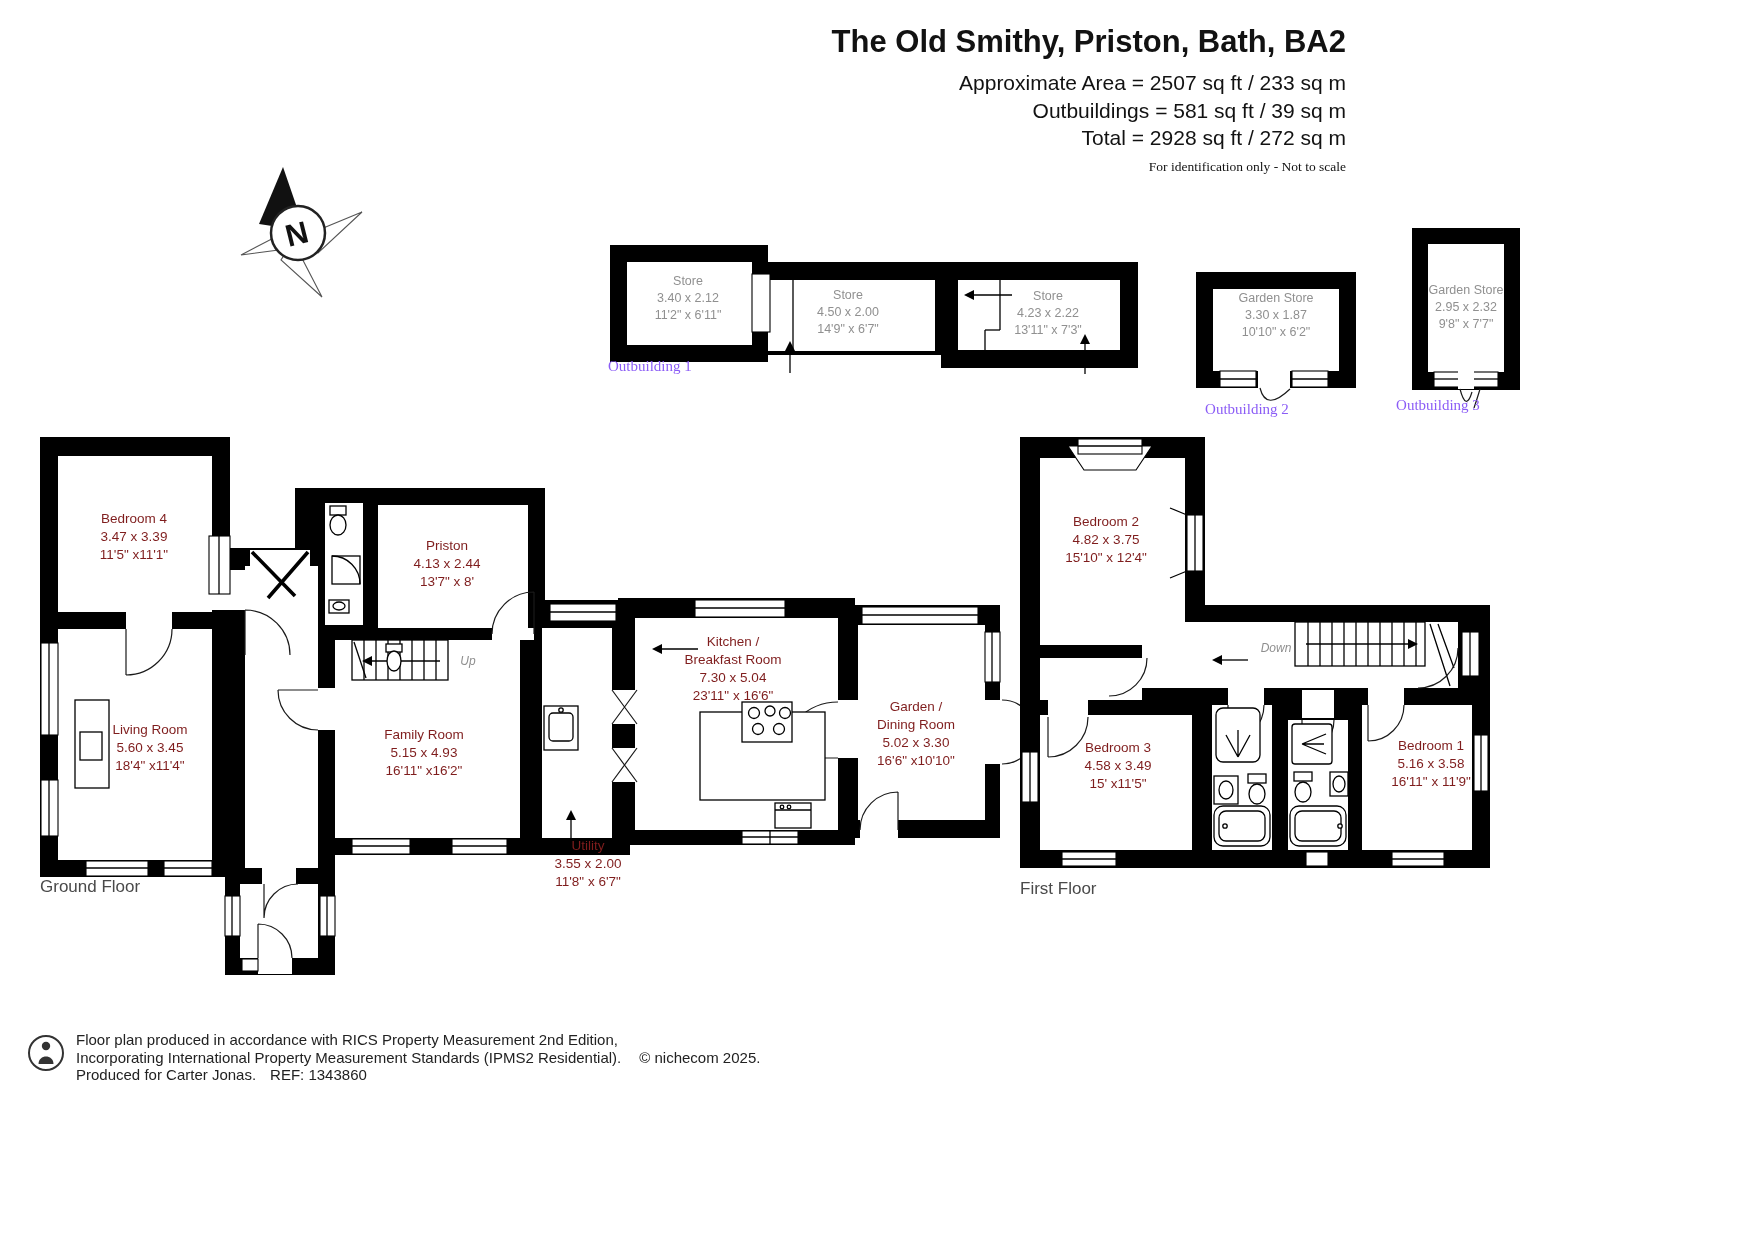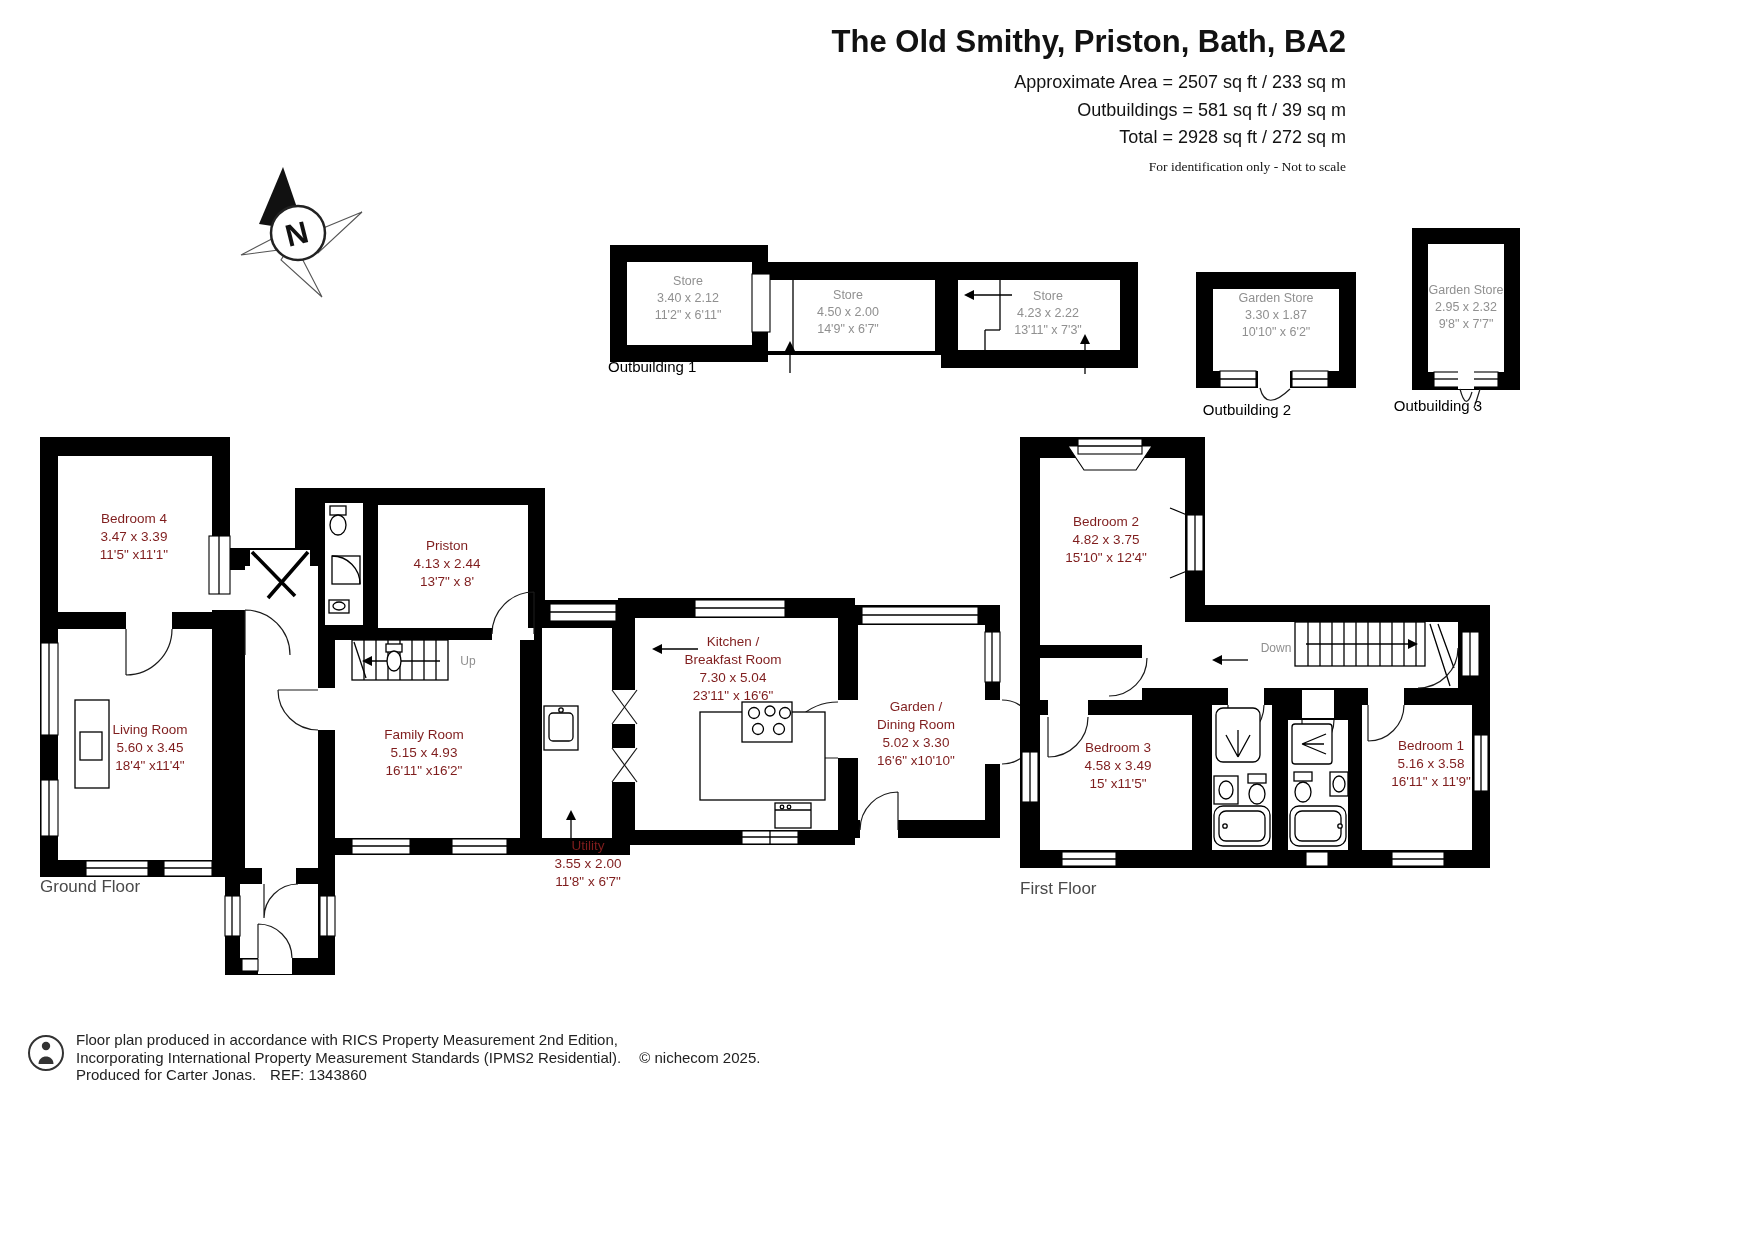--- a/index.html
+++ b/index.html
@@ -10,31 +10,31 @@
   .roomfill{fill:#fff;stroke:none;}
   .tl{stroke:#000;stroke-width:1.3;fill:none;}
   .win{fill:#fff;stroke:#000;stroke-width:1.1;}
   .door{fill:none;stroke:#1a1a1a;stroke-width:1.2;}
   .fx{fill:#fff;stroke:#000;stroke-width:1.3;}
   .thick{stroke:#000;stroke-width:3.6;fill:none;}
   .ah{fill:#000;stroke:none;}
 
   .hdr{position:absolute;top:24px;right:224px;text-align:right;color:#121212;}
   .hdr .t{font-size:31px;font-weight:bold;}
-  .hdr .a{font-size:18px;line-height:27.5px;margin-top:9px;}
+  .hdr .a{font-size:21px;line-height:27.5px;margin-top:9px;}
   .hdr .d{font-size:13.5px;margin-top:7px;font-family:Liberation Serif, serif;}
 
   .rl{position:absolute;transform:translate(-50%,-50%);text-align:center;color:#7f1d1d;
       font-size:13.5px;line-height:1.34;white-space:nowrap;}
   .sl{position:absolute;transform:translate(-50%,-50%);text-align:center;color:#909090;
       font-size:12.5px;line-height:1.36;white-space:nowrap;}
-  .ob{position:absolute;color:#000000;font-size:15px;white-space:nowrap;}
+  .ob{position:absolute;color:#8b5cf6;font-size:15px;white-space:nowrap;font-family:Liberation Serif, serif;}
   .obc{transform:translate(-50%,-50%);}
   .ft{position:absolute;color:#4a4a4a;font-size:17px;white-space:nowrap;}
-  .stair-lb{position:absolute;transform:translate(-50%,-50%);color:#8f8f8f;font-size:12px;white-space:nowrap;}
+  .stair-lb{position:absolute;transform:translate(-50%,-50%);color:#8f8f8f;font-size:12px;white-space:nowrap;font-style:italic;}
   .north{position:absolute;left:297px;top:236px;transform:translate(-50%,-54%) rotate(-14deg);
          font-size:31px;font-weight:bold;color:#111;}
   .ftr{position:absolute;left:76px;top:1031px;font-size:15px;line-height:17.5px;color:#222;}
   .ftr .cp{margin-left:18px;}
   .ftr .ref{margin-left:14px;}
 </style>
 </head>
 <body>
 
 <div id="canvas">

